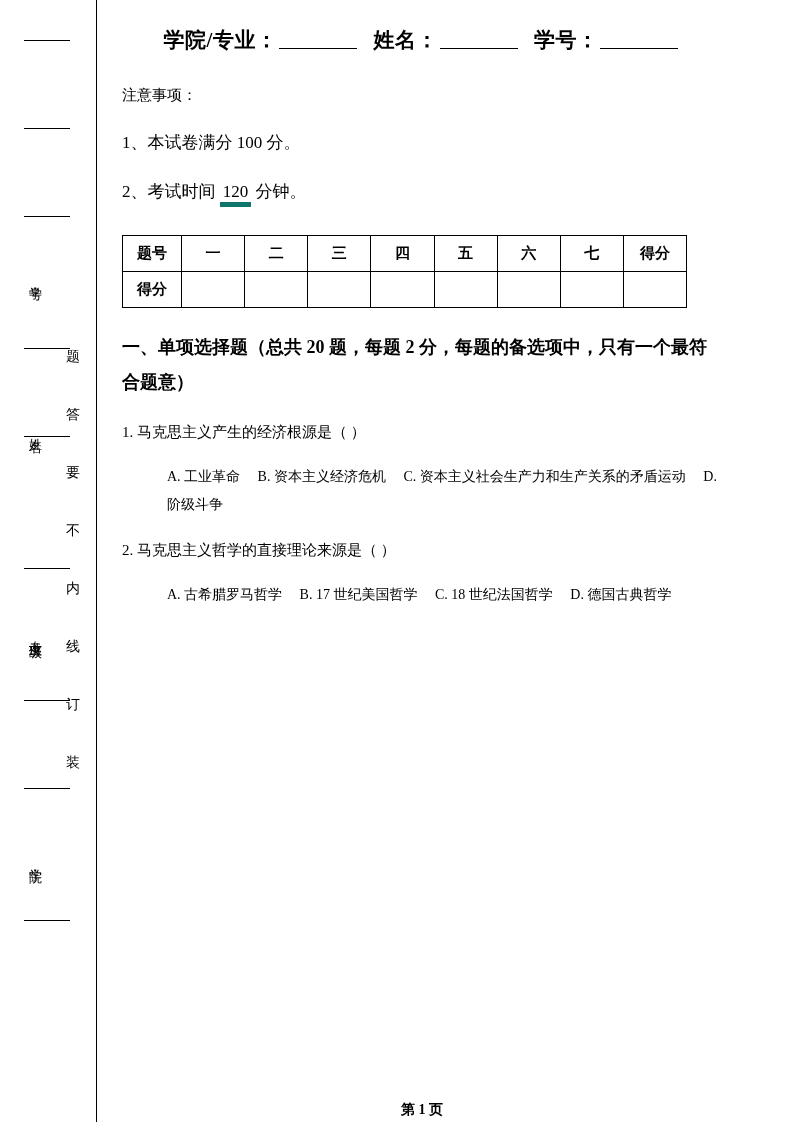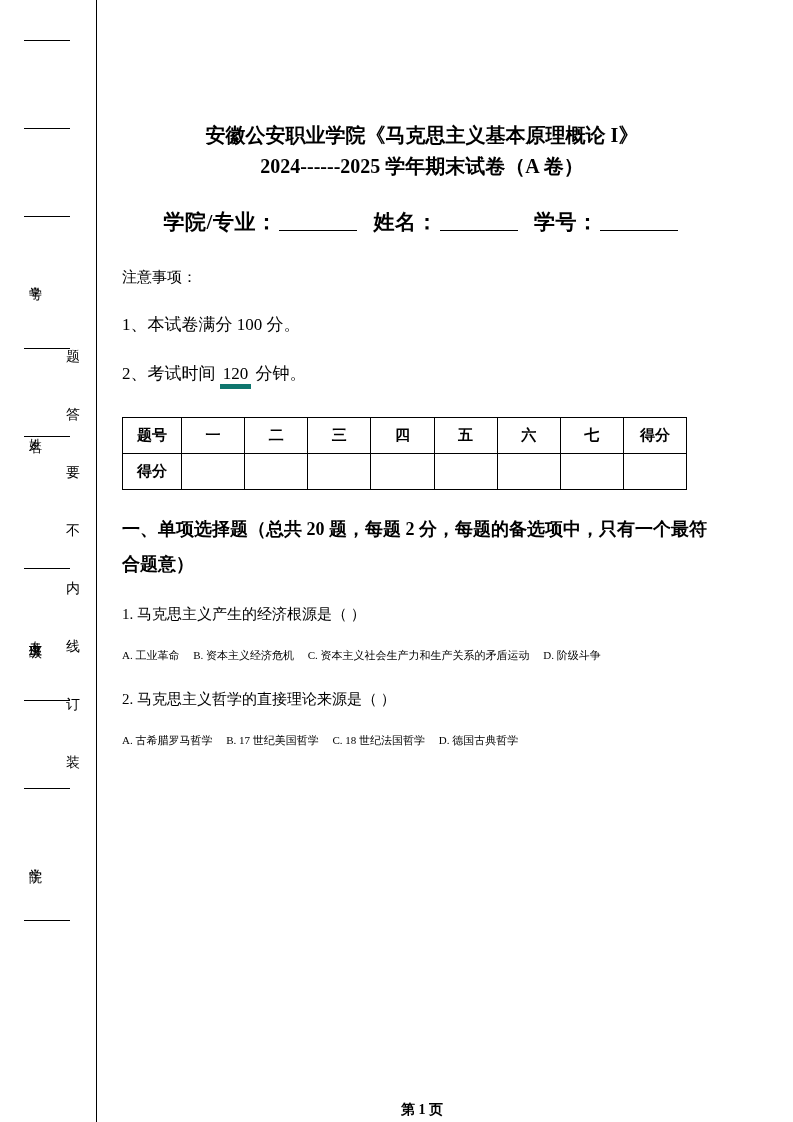--- a/index.html
+++ b/index.html
@@ -134,22 +134,23 @@
     font-weight: bold;
     line-height: 1.95;
   }
   .q {
     margin-top: 18px;
     font-size: 15px;
     line-height: 1.95;
   }
   .opts {
     margin-top: 16px;
-    font-size: 11px;
+    font-size: 14px;
     line-height: 1.95;
+    margin-left: 45px;
   }
 
   .footer {
     position: absolute;
     left: 0;
     top: 1101px;
     width: 600px;
     text-align: center;
     font-size: 14px;
     font-weight: bold;
@@ -183,24 +184,20 @@
     <div>不</div>
     <div>内</div>
     <div>线</div>
     <div>订</div>
     <div>装</div>
   </div>
 </div>
 
 <div class="page">
 
-  <div class="title-wrap">
-    <h1 class="title">安徽公安职业学院《马克思主义基本原理概论 I》</h1>
-    <h1 class="title title-line2">2024------2025 学年期末试卷（A 卷）</h1>
-  </div>
 
   <div class="idline">
     <span>学院/专业：</span><span class="blank"></span><span class="gap"></span><span>姓名：</span><span class="blank"></span><span class="gap"></span><span>学号：</span><span class="blank"></span>
   </div>
 
   <div class="notice">注意事项：</div>
 
   <div class="note-item">1、本试卷满分 100 分。</div>
 
   <div class="note-item">

